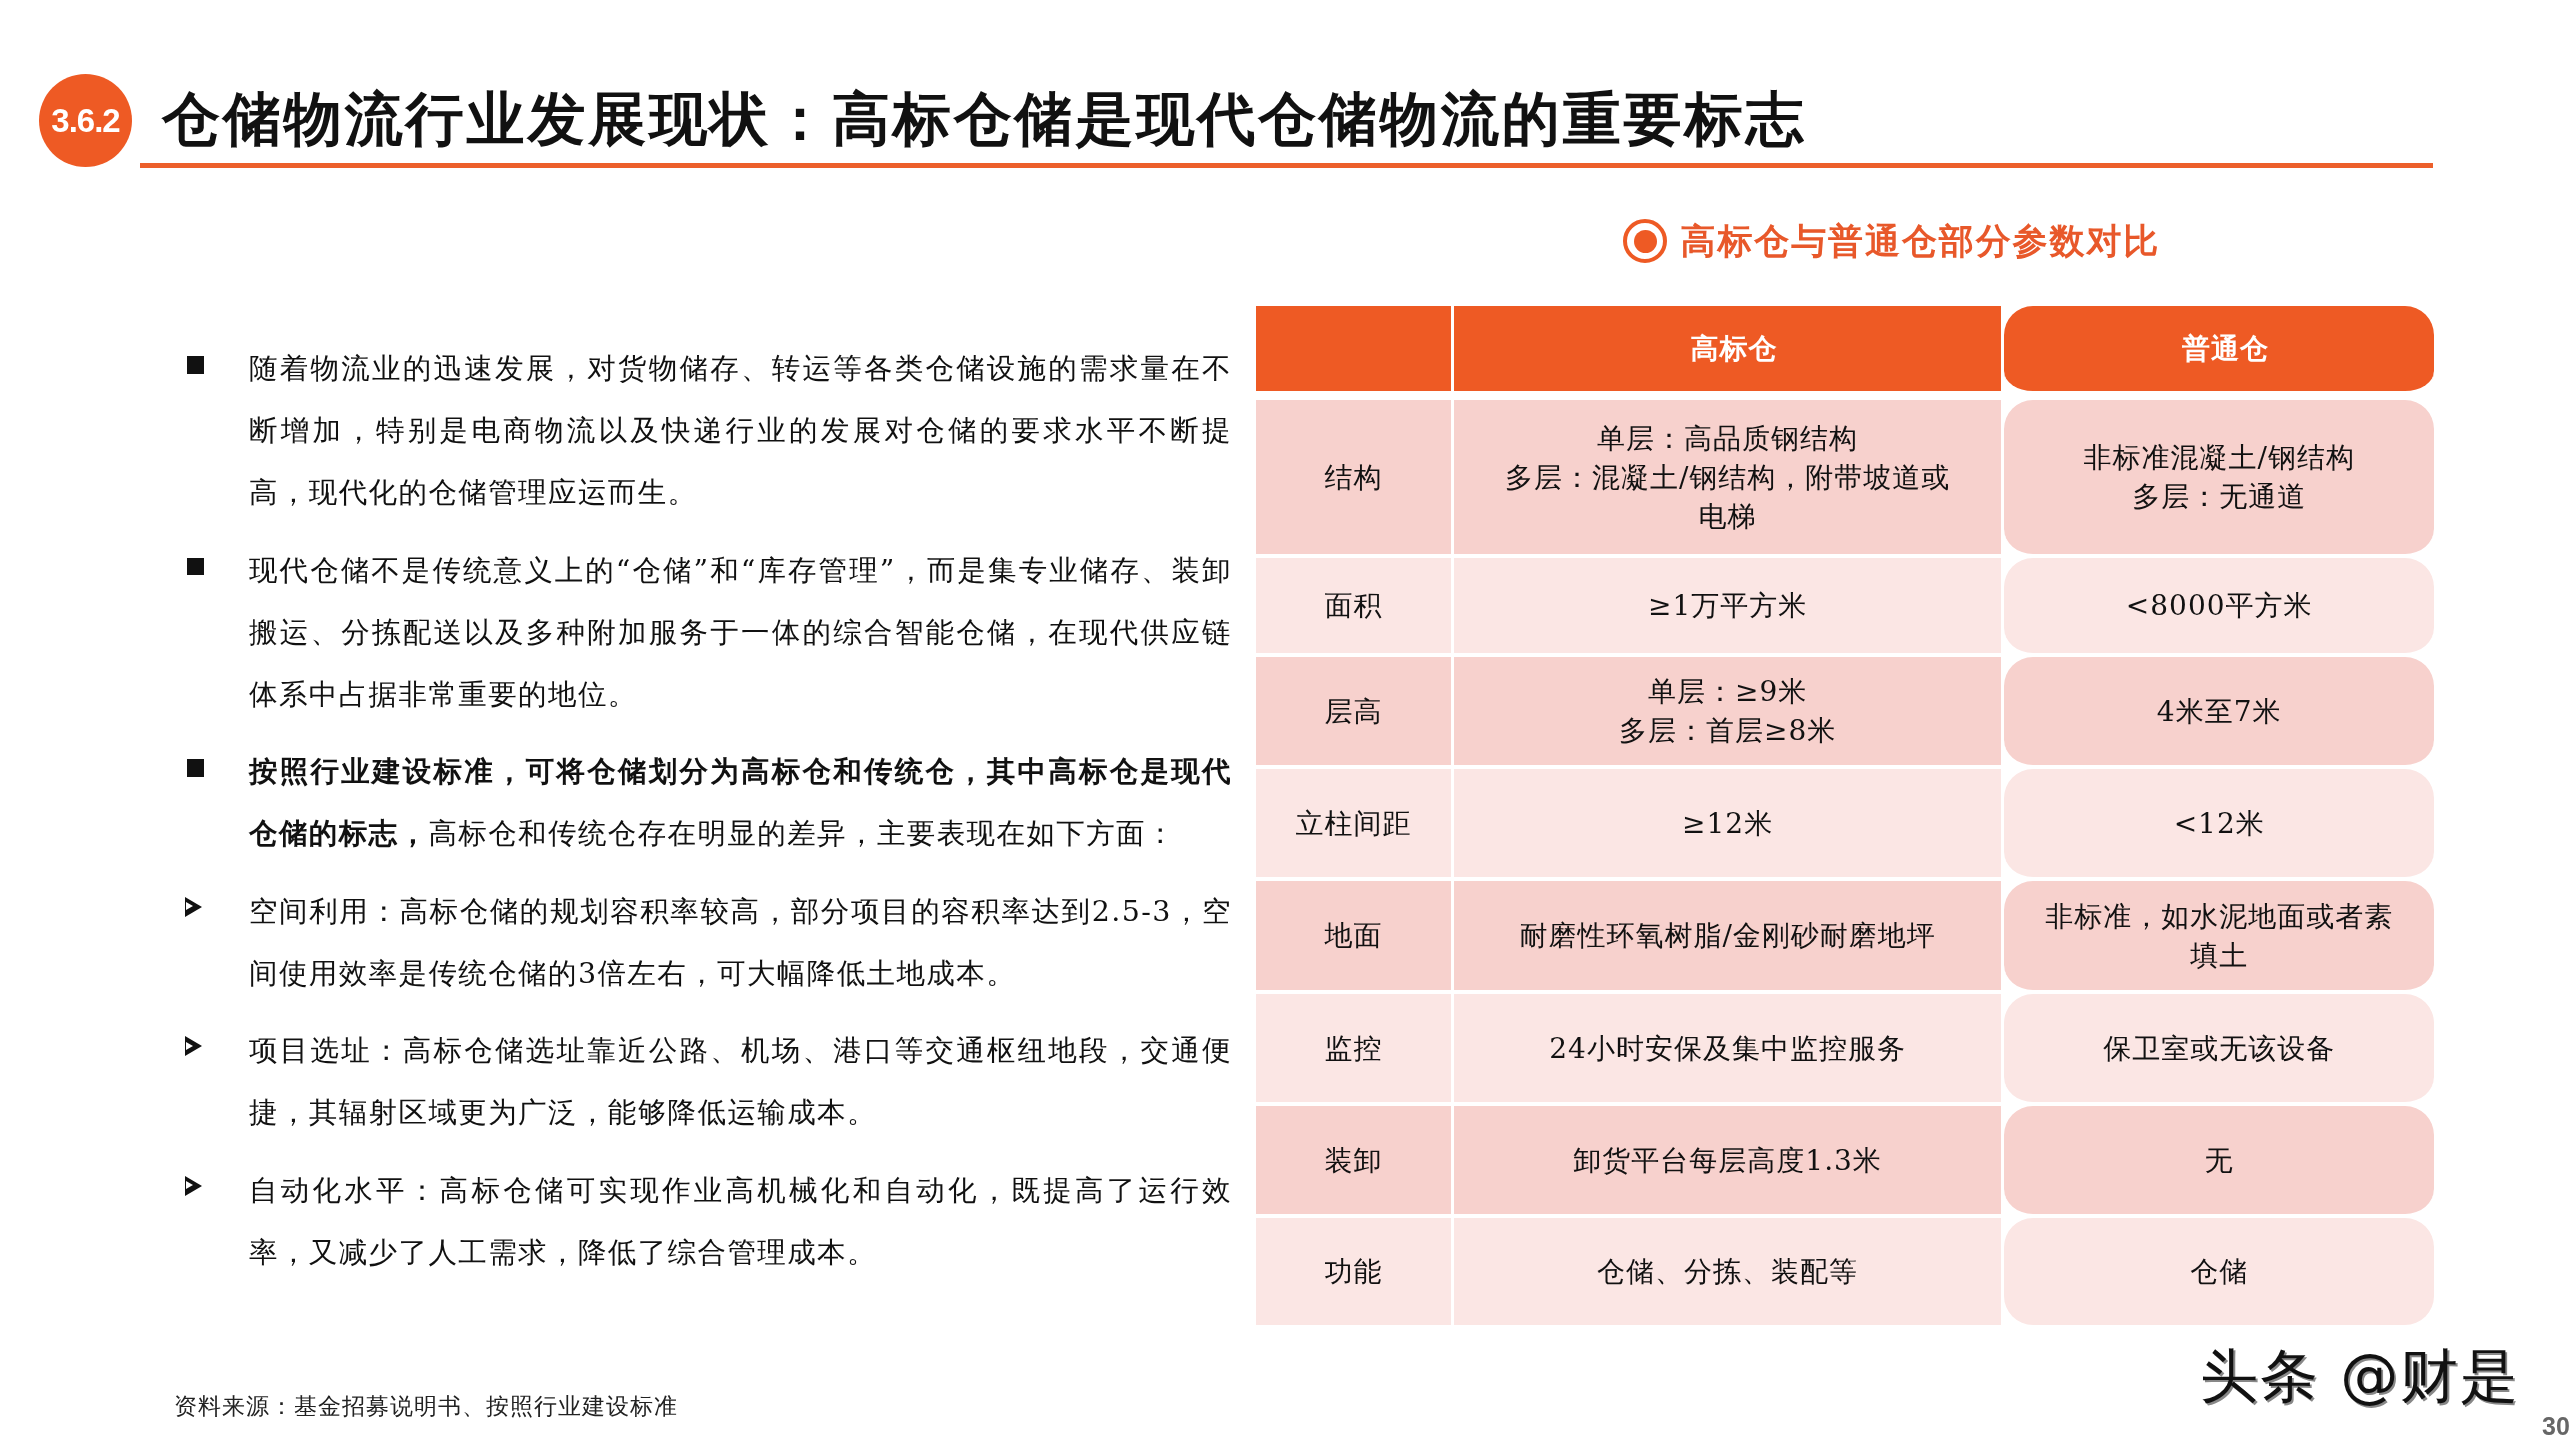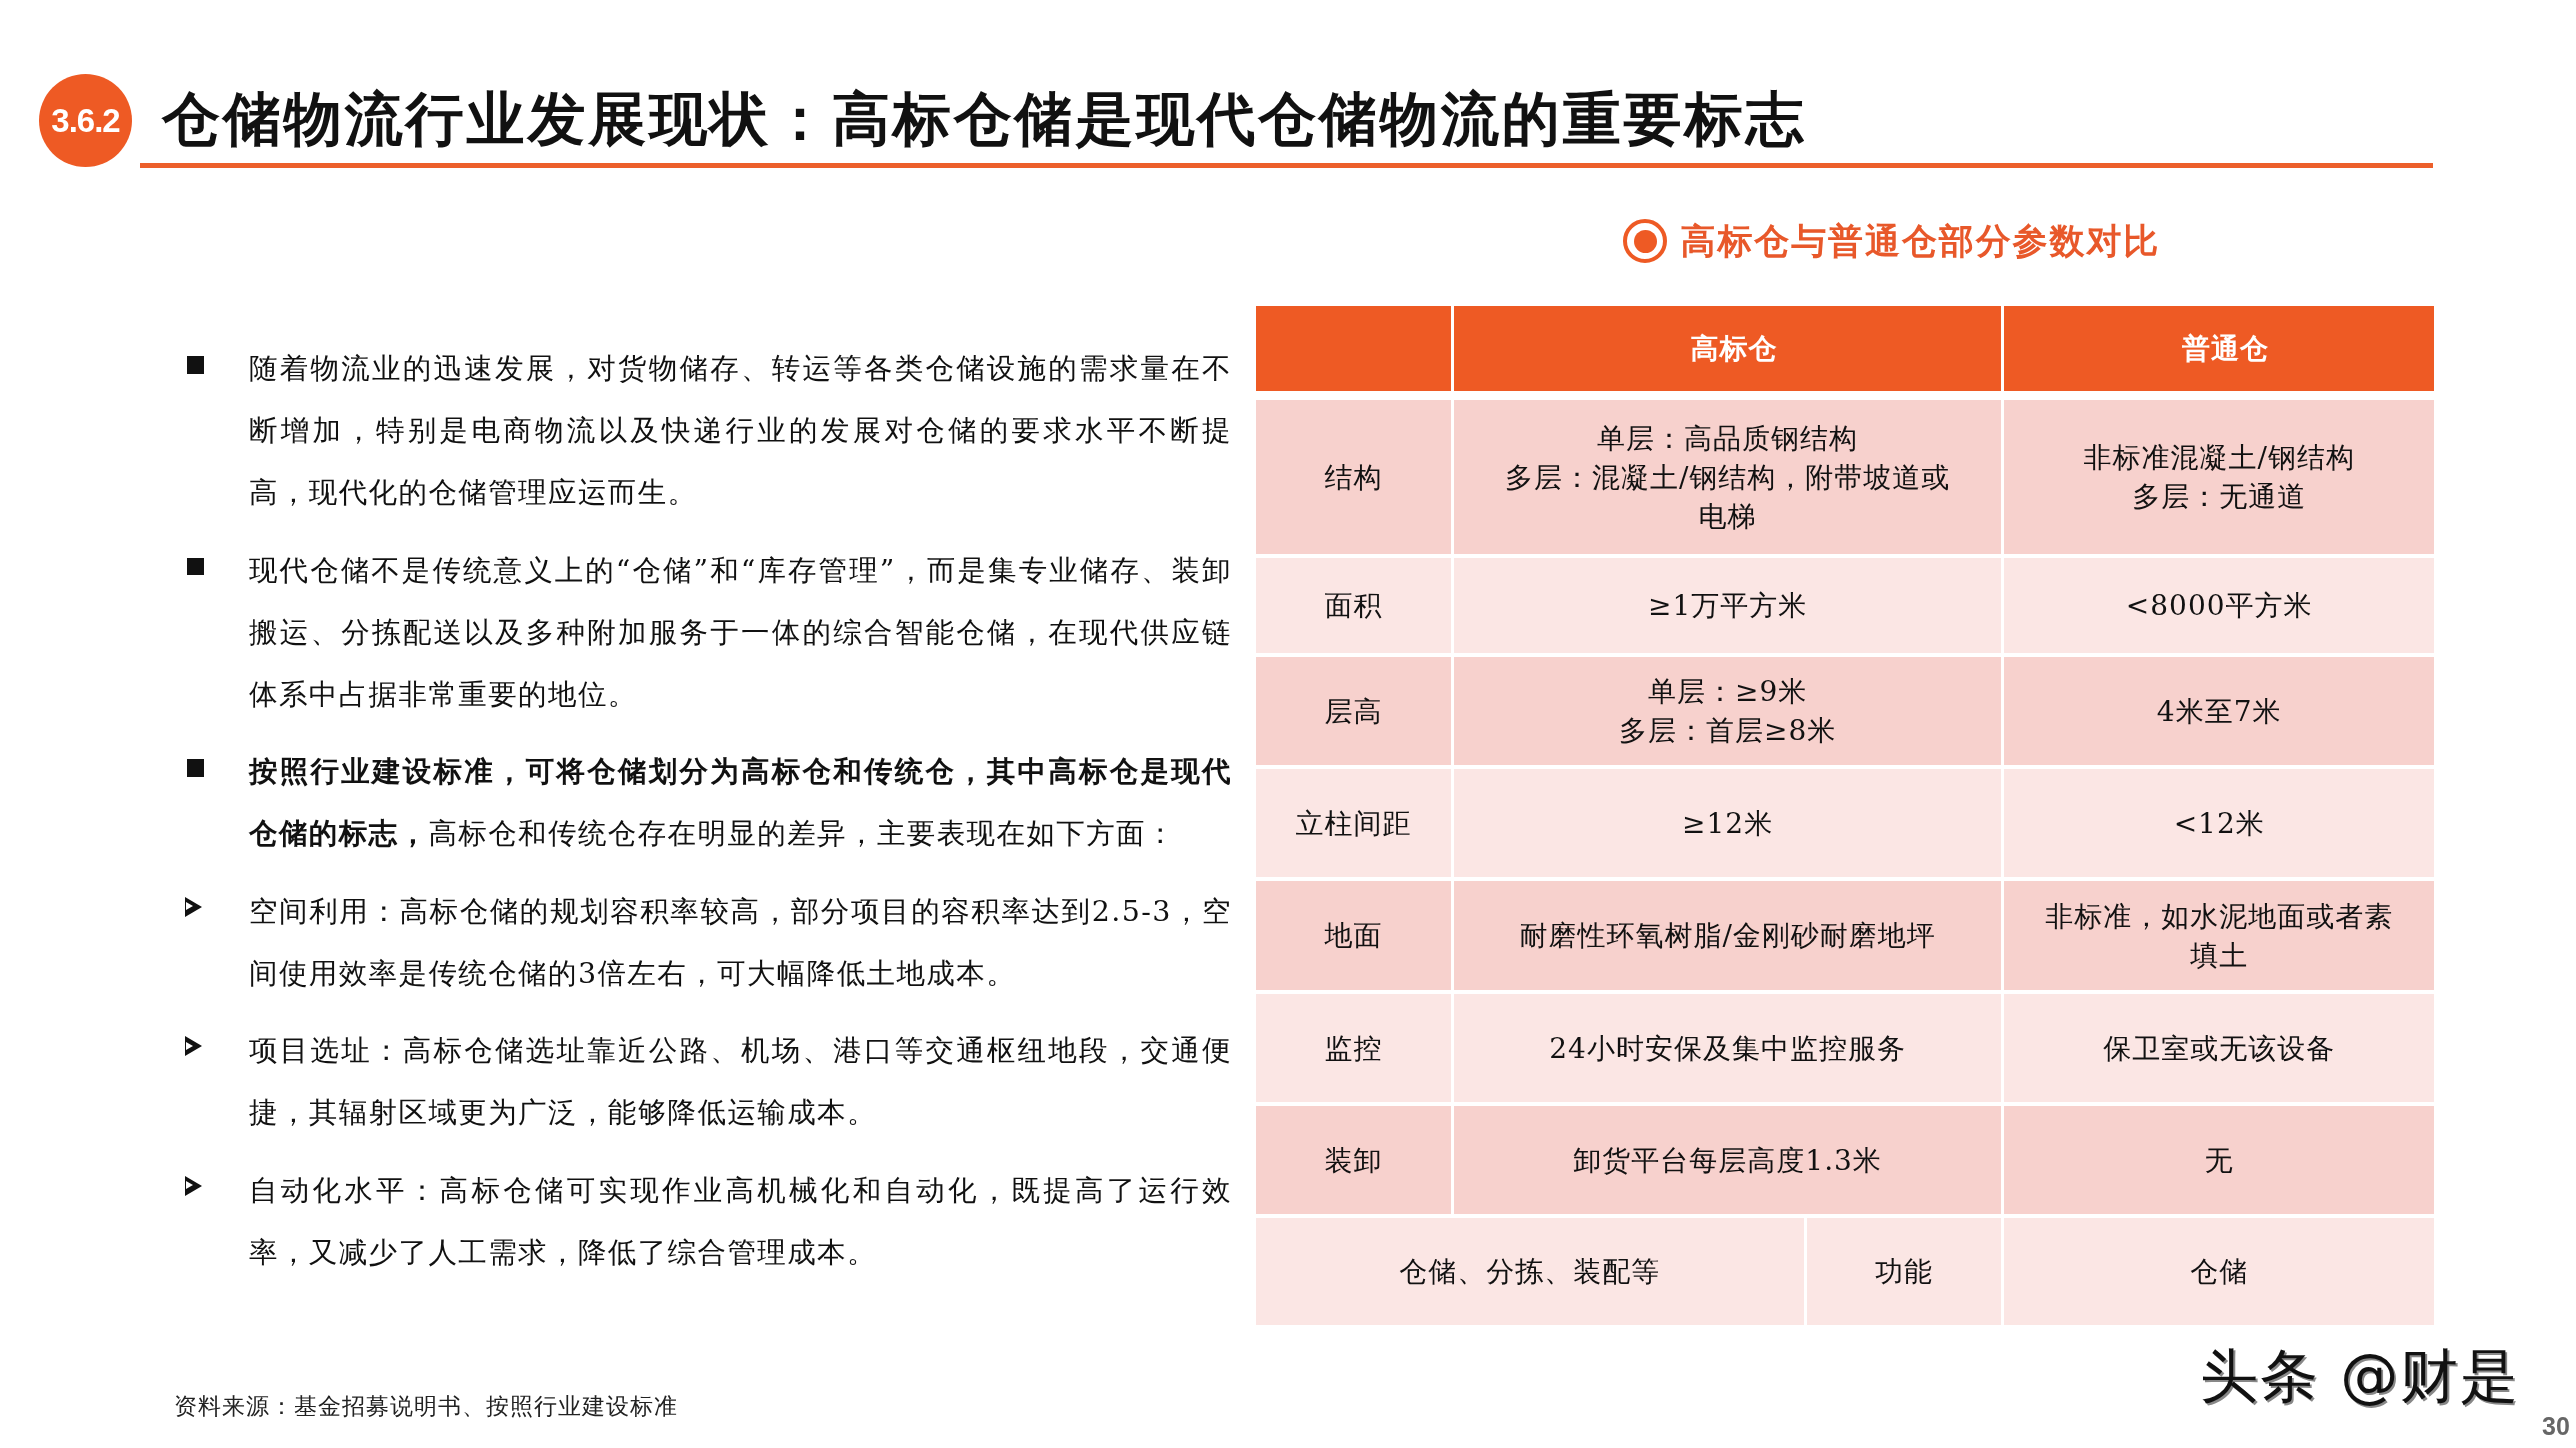--- a/index.html
+++ b/index.html
@@ -68,21 +68,21 @@
   .trow { display: flex; }
   .cell {
     display: flex; align-items: center; justify-content: center; text-align: center;
     font-size: 28px; line-height: 39px; letter-spacing: 1px;
     box-sizing: border-box; padding: 0 19.3px;
     border-right: 3.9px solid #fff; border-bottom: 4.8px solid #fff;
   }
   .cell:last-child { border-right: none; }
   .c0 { width: 198px; text-align: right; }
   .c1 { width: 551px; }
-  .c2 { width: 430px; }
+  .c2 { width: 430px; border-radius: 29px; }
   .head .cell {
     background: #ee5a24; color: #fff; font-weight: bold; height: 94px;
     font-family: "DejaVu Sans", sans-serif; font-size: 28px; border-bottom-width: 9.7px; padding-left: 32px;
   }
   .dark .cell { background: #f7d1cd; }
   .light .cell { background: #fbe6e4; }
   .cell .ln { display: block; }
 
   .source {
     position: absolute; left: 174px; top: 1391px; font-size: 23px; letter-spacing: 1px;
@@ -203,22 +203,22 @@
     <div class="cell c2">保卫室或无该设备</div>
   </div>
 
   <div class="trow dark" style="height:112px">
     <div class="cell c0">装卸</div>
     <div class="cell c1">卸货平台每层高度1.3米</div>
     <div class="cell c2">无</div>
   </div>
 
   <div class="trow light" style="height:107px">
+    <div class="cell c0" style="border-bottom:none">功能</div>
     <div class="cell c1" style="border-bottom:none">仓储、分拣、装配等</div>
-    <div class="cell c0" style="border-bottom:none">功能</div>
     <div class="cell c2" style="border-bottom:none">仓储</div>
   </div>
 </div>
 
 <div class="source">资料来源：基金招募说明书、按照行业建设标准</div>
 <div class="watermark">头条 @财是</div>
 <div class="page-num">30</div>
 
 
 </body></html>

